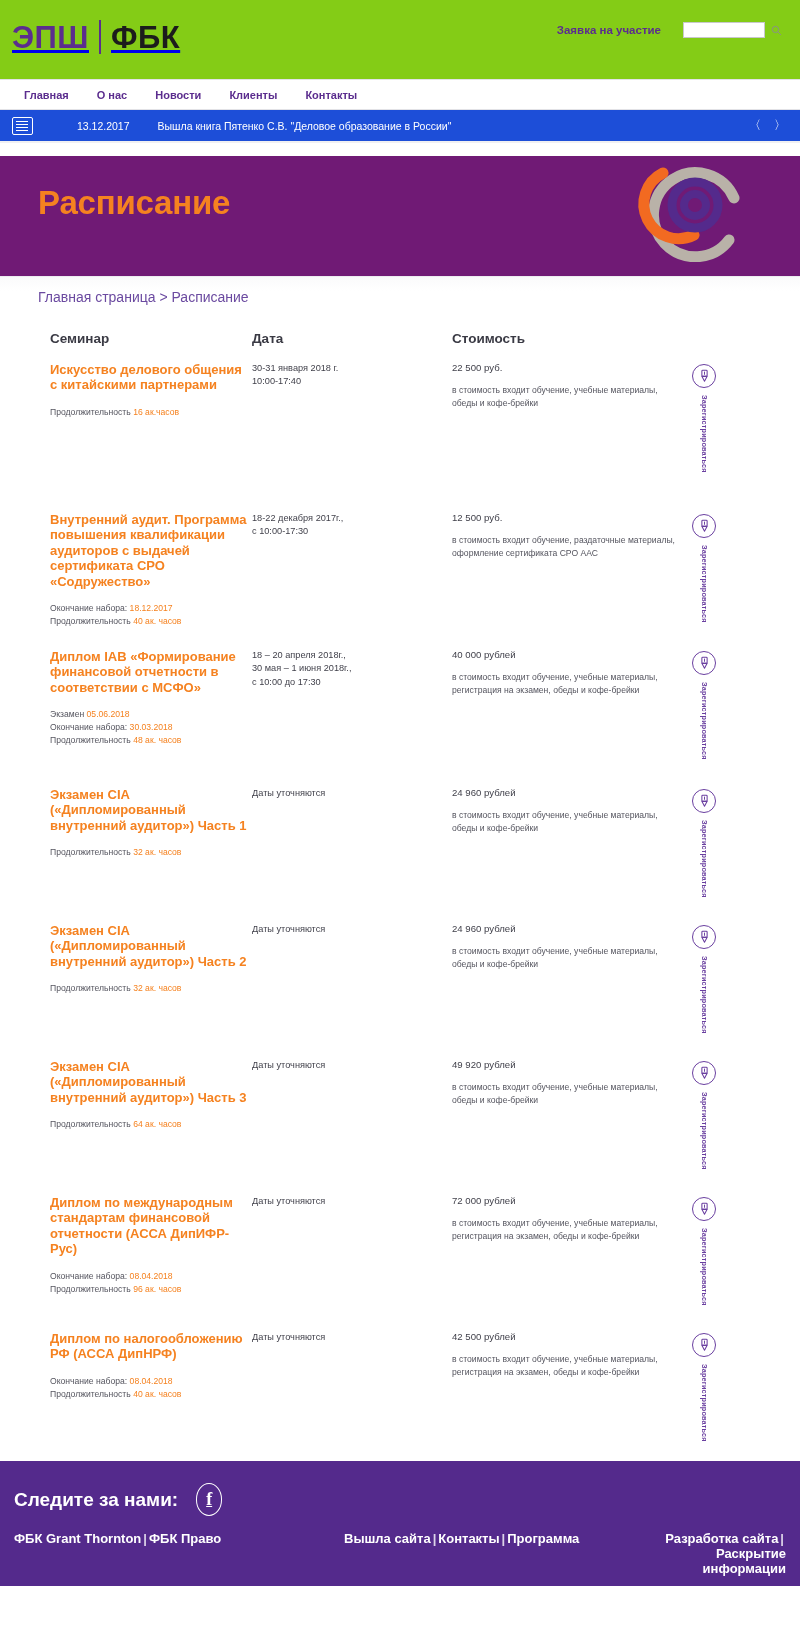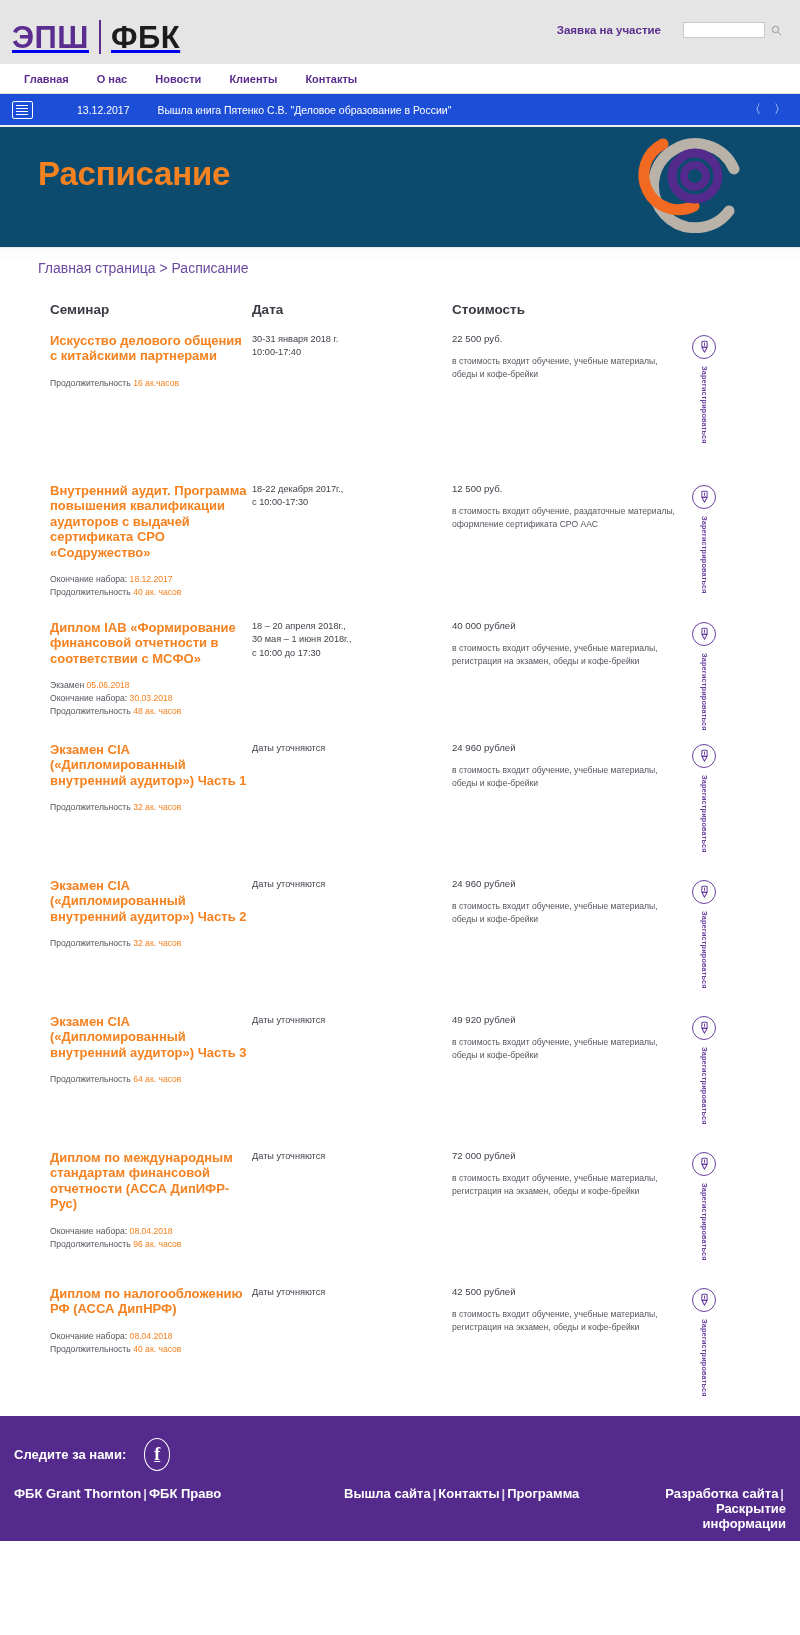--- a/index.html
+++ b/index.html
@@ -8,22 +8,22 @@
     background: #ffffff;
     font-family: "Liberation Sans", "DejaVu Sans", sans-serif;
     color: #3c3c46;
     -webkit-font-smoothing: antialiased;
   }
   body { width: 800px; overflow-x: hidden; }
 
   
   .topbar {
     position: relative;
-    height: 64px;
-    background: #e5e5e5;
+    height: 80px;
+    background: #84cc16;
     border-bottom: 1px solid #e2e2e6;
   }
   .logo {
     position: absolute;
     left: 12px;
     top: 16px;
     display: flex;
     align-items: center;
     height: 42px;
   }
@@ -150,22 +150,23 @@
     gap: 13px;
     font-size: 12px;
     color: #fff;
   }
   .ticker-arrows span { cursor: pointer; }
 
   
   .hero {
     position: relative;
     height: 120px;
-    background: #0c4a6e;
+    background: #701a75;
     overflow: hidden;
+    margin-top: 13px;
   }
   .hero-title {
     position: absolute;
     left: 38px;
     top: 28px;
     font-size: 33px;
     font-weight: bold;
     color: #f58220;
     letter-spacing: -0.2px;
   }
@@ -284,21 +285,21 @@
     height: 125px;
     position: relative;
   }
   .follow-row {
     display: flex;
     align-items: center;
     padding-left: 14px;
     gap: 18px;
   }
   .follow-text {
-    font-size: 13px;
+    font-size: 19px;
     font-weight: bold;
     color: #fff;
   }
   .fb-icon {
     width: 26px;
     height: 33px;
     border: 1.4px solid #fff;
     border-radius: 13px/16px;
     display: flex;
     align-items: center;
@@ -471,21 +472,21 @@
           <span class="reg-circle">
             <svg width="11" height="14" viewBox="0 0 12 16">
               <rect x="3" y="1.4" width="6" height="7" rx="1" fill="none" stroke="#6a3fa0" stroke-width="1.2"></rect>
               <path d="M3 8.4 L9 8.4 L6 14 Z" fill="none" stroke="#6a3fa0" stroke-width="1.2" stroke-linejoin="round"></path>
               <line x1="6" y1="3" x2="6" y2="6.6" stroke="#6a3fa0" stroke-width="1.1"></line>
             </svg>
           </span>
           <span class="reg-label">Зарегистрироваться</span>
         </a>
       </div>
-      <div class="row" style="min-height: 136px;">
+      <div class="row" style="min-height: 136px; margin-top: 16px;">
         <div class="col-1">
           <a class="c-title" href="#">Экзамен CIA («Дипломированный внутренний аудитор») Часть 1</a>
           <div class="c-meta">
             <div><span>Продолжительность </span><span class="val">32 ак. часов</span></div>
           </div>
         </div>
         <div class="col-2 c-date">
           <div>Даты уточняются</div>
         </div>
         <div class="col-3">

